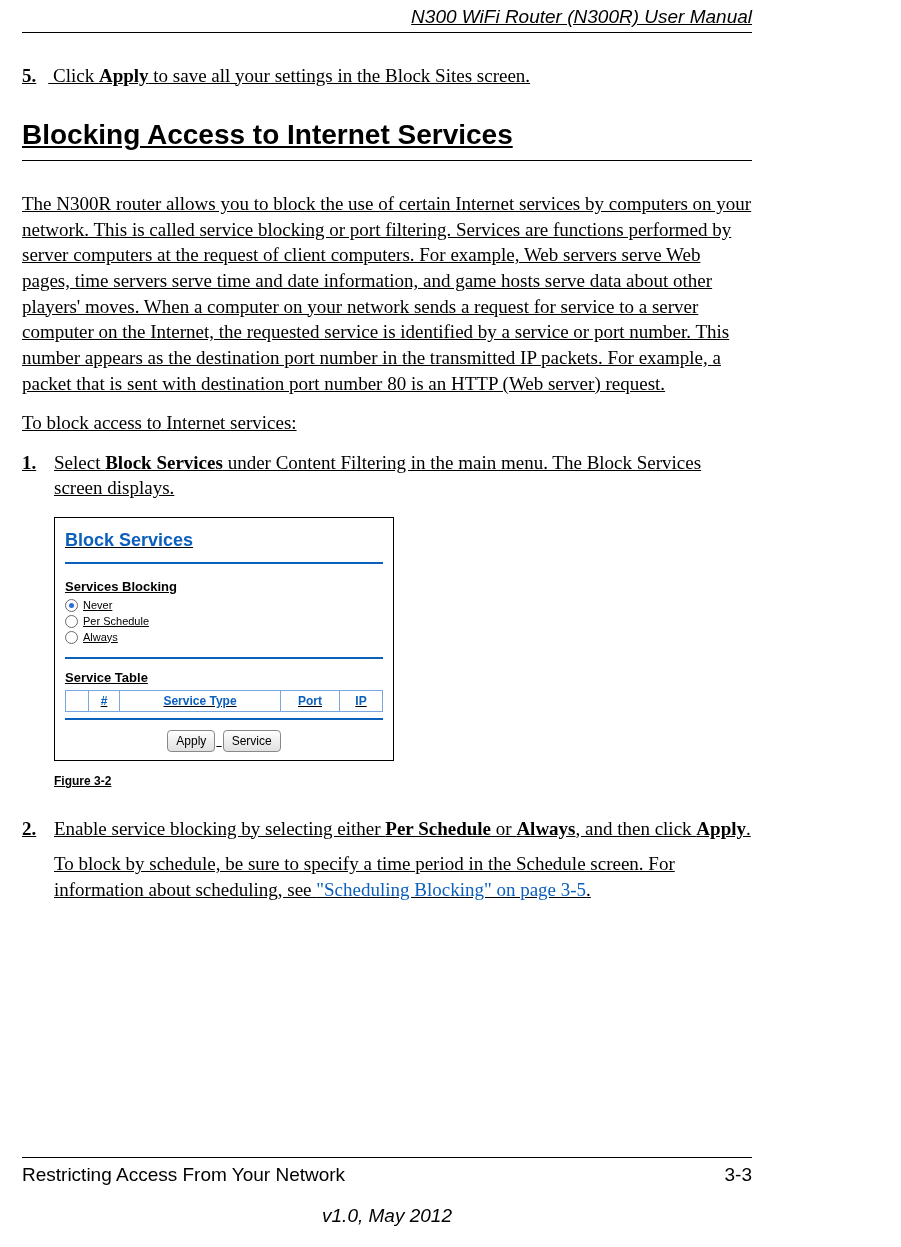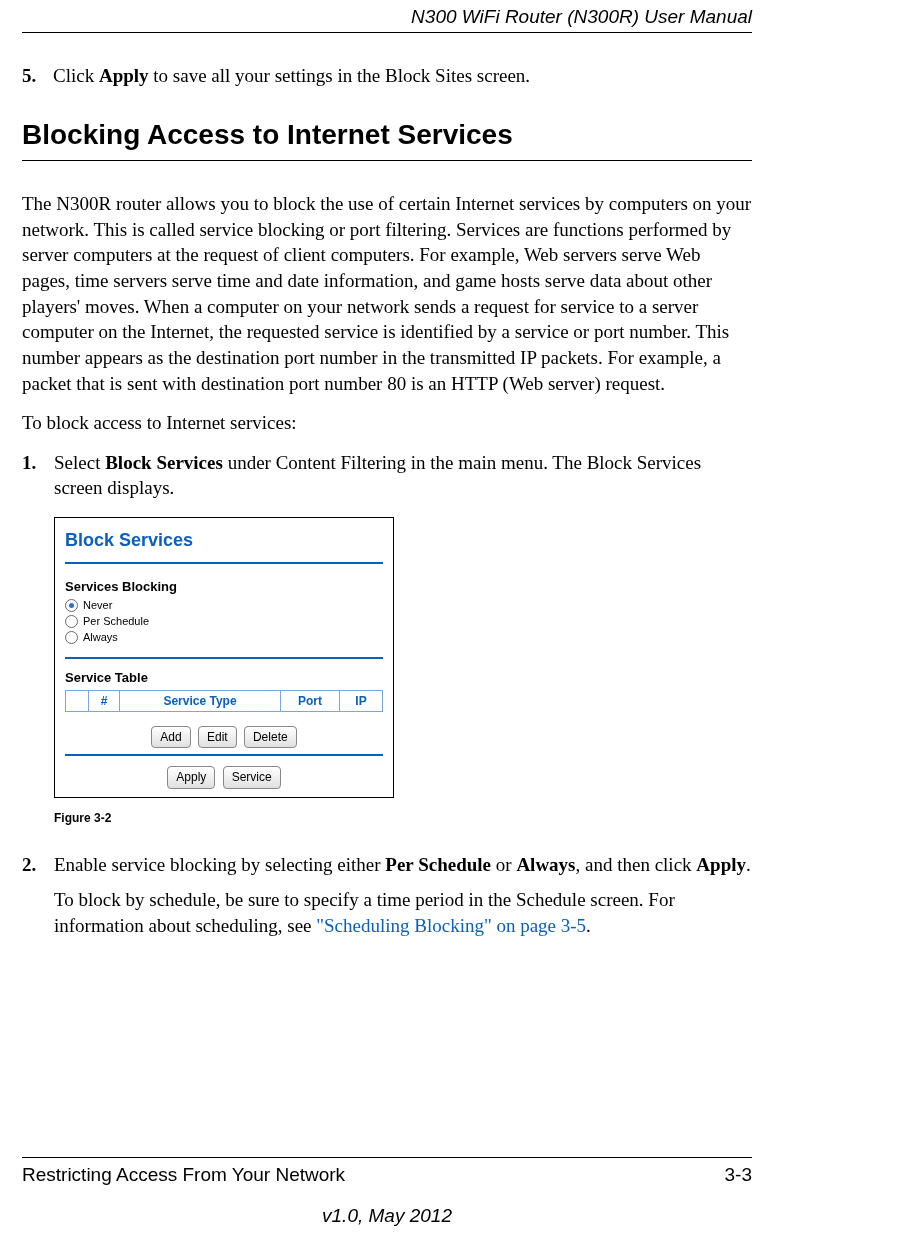--- a/index.html
+++ b/index.html
@@ -10,20 +10,21 @@
       padding: 0;
       background: #fff;
       color: #000;
     }
     .page {
       width: 770px;
       min-height: 1247px;
       position: relative;
       box-sizing: border-box;
       padding: 0 18px 4px 22px;
+      text-decoration: underline;
     }
     .header-line {
       font-family: Arial, Helvetica, sans-serif;
       font-style: italic;
       text-align: right;
       font-size: 19px;
       padding: 4px 0 2px 0;
       border-bottom: 1px solid #000;
       margin-bottom: 30px;
     }
@@ -216,25 +217,20 @@
           <tr>
         <th class="sel"></th>
         <th class="num">#</th>
         <th>Service Type</th>
         <th class="port">Port</th>
         <th class="ip">IP</th>
       </tr>
     </tbody>
       </table>
 
-    <div class="btn-row">
-      <span class="btn">Add</span>
-      <span class="btn">Edit</span>
-      <span class="btn">Delete</span>
-    </div>
 
     <div class="btn-row2">
       <span class="btn">Apply</span>
       <span class="btn">Service</span>
     </div>
   </div>
 
   <div class="fig-caption">Figure 3-2</div>
 
   <div class="step-row">

